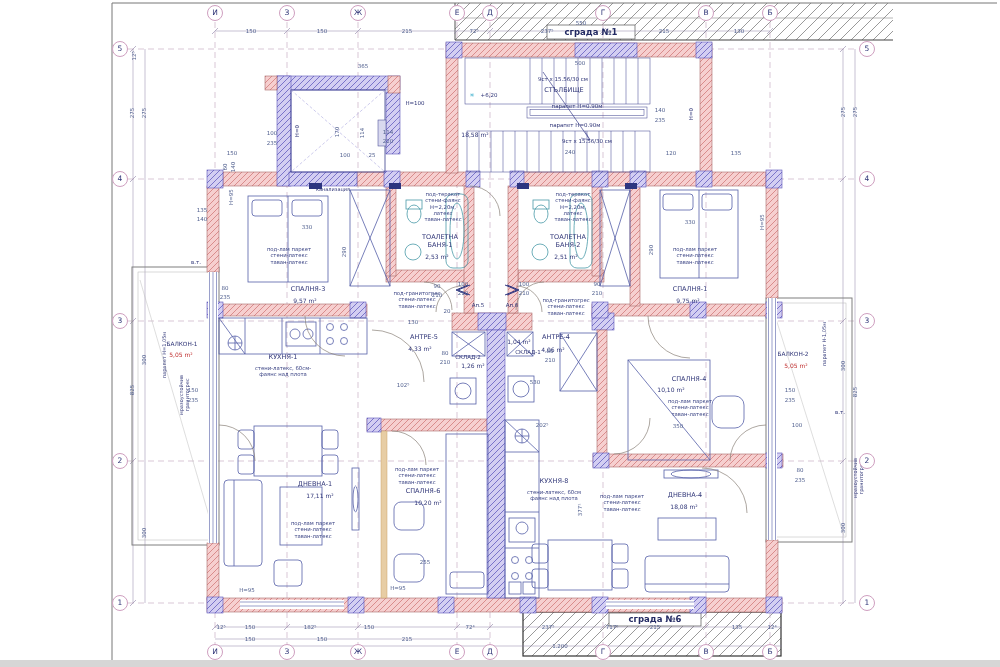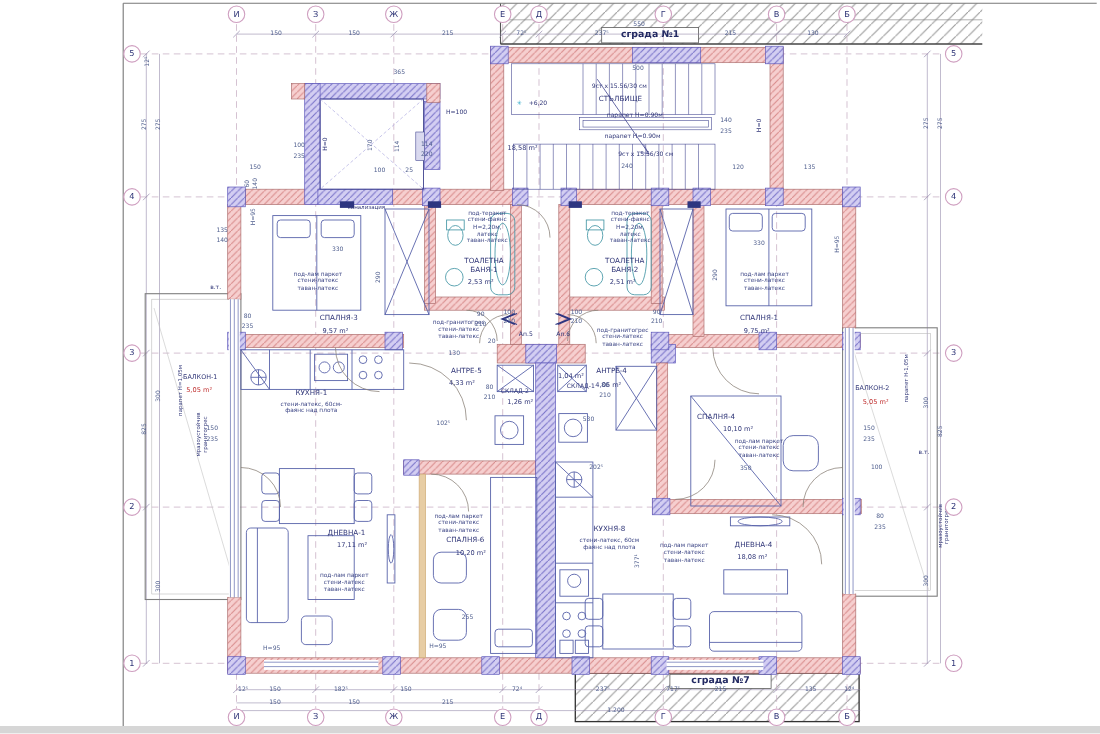--- a/index.html
+++ b/index.html
@@ -420,21 +420,21 @@
     <path d="M766,425 A36,36 0 0 0 730,461"></path>
     <path d="M372,330 A52,52 0 0 1 424,382"></path>
     <path d="M702,468 A45,45 0 0 1 747,513"></path>
     <path d="M392,431 A34,34 0 0 1 426,465"></path>
     <path d="M614,454 A36,36 0 0 0 650,418"></path>
     <path d="M470,186 A30,30 0 0 1 500,216"></path>
   </g>
 </svg>
 
 <div class="lbl bldg" style="left:591px;top:32px">сграда №1</div>
-<div class="lbl bldg" style="left:655px;top:619px">сграда №7</div>
+<div class="lbl bldg" style="left:655px;top:619px">сграда №6</div>
 
 <div class="lbl small" style="left:563px;top:79px">9ст x 15.56/30 см</div>
 <div class="lbl name" style="left:564px;top:91px">СТЪЛБИЩЕ</div>
 <div class="lbl small" style="left:577px;top:106px">парапет H=0.90м</div>
 <div class="lbl small" style="left:575px;top:125px">парапет H=0.90м</div>
 <div class="lbl small" style="left:587px;top:141px">9ст x 15.56/30 см</div>
 <div class="lbl area" style="left:475px;top:135px">18,58 m²</div>
 <div class="lbl small" style="left:489px;top:95px">+6,20</div>
 <div class="lbl small" style="left:472px;top:95px;color:#2aa7c7">✳</div>
 
@@ -512,21 +512,21 @@
 <div class="lbl fin" style="left:622px;top:503px">под-лам паркет
 стени-латекс
 таван-латекс</div>
 
 <div class="lbl fin" style="left:417px;top:476px">под-лам паркет
 стени-латекс
 таван-латекс</div>
 <div class="lbl name" style="left:423px;top:492px">СПАЛНЯ-6</div>
 <div class="lbl area" style="left:428px;top:503px">10,20 m²</div>
 
-<div class="lbl name" style="left:651px;top:380px">СПАЛНЯ-4</div>
+<div class="lbl name" style="left:689px;top:380px">СПАЛНЯ-4</div>
 <div class="lbl area" style="left:671px;top:390px">10,10 m²</div>
 <div class="lbl fin" style="left:690px;top:408px">под-лам паркет
 стени-латекс
 таван-латекс</div>
 
 <div class="lbl name" style="left:182px;top:344px;font-size:5.8px">БАЛКОН-1</div>
 <div class="lbl area red" style="left:181px;top:355px">5,05 m²</div>
 <div class="lbl small vlbl" style="left:164px;top:355px;font-size:5px">парапет H=1,05м</div>
 <div class="lbl small vlbl" style="left:184px;top:395px;font-size:5px">мразоустойчив
 гранитогрес</div>

